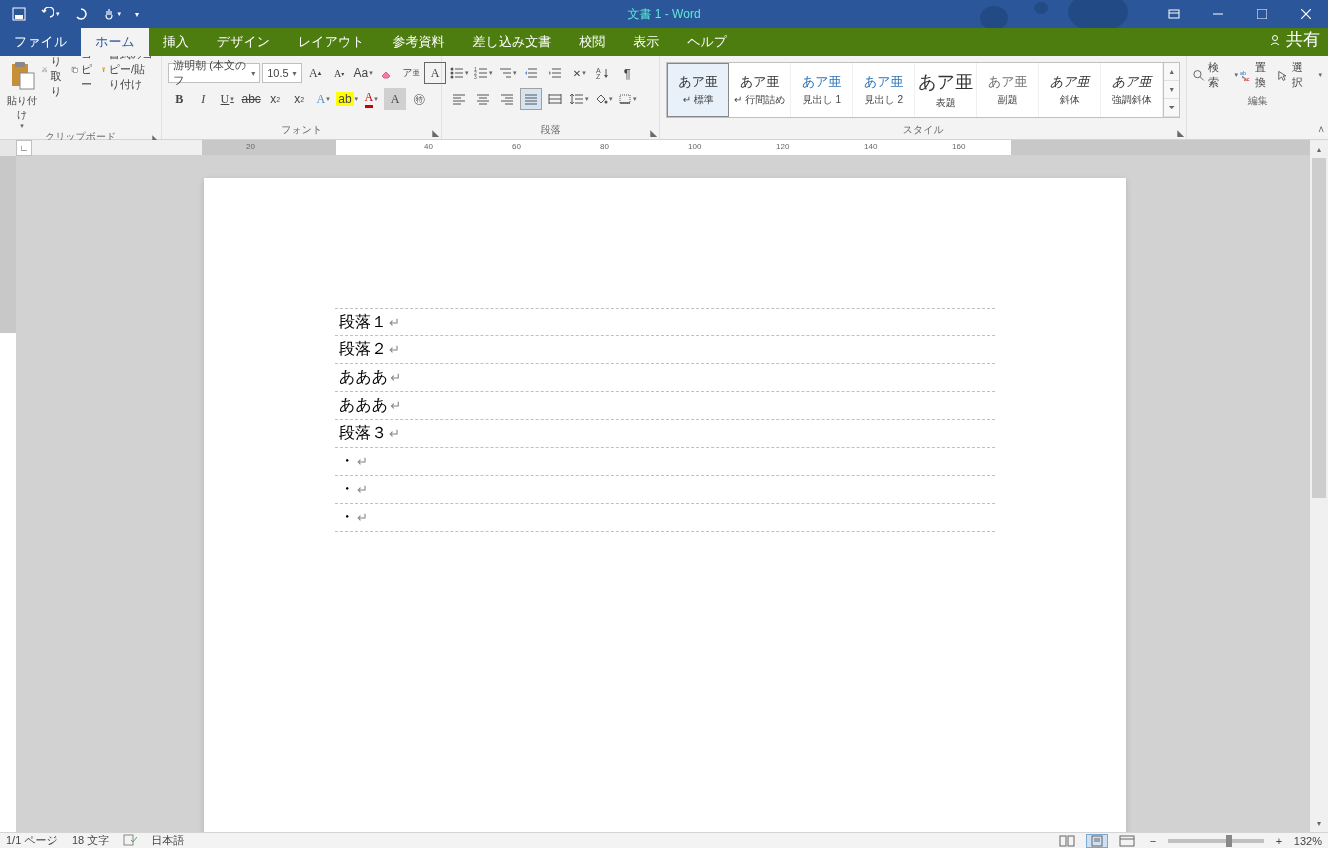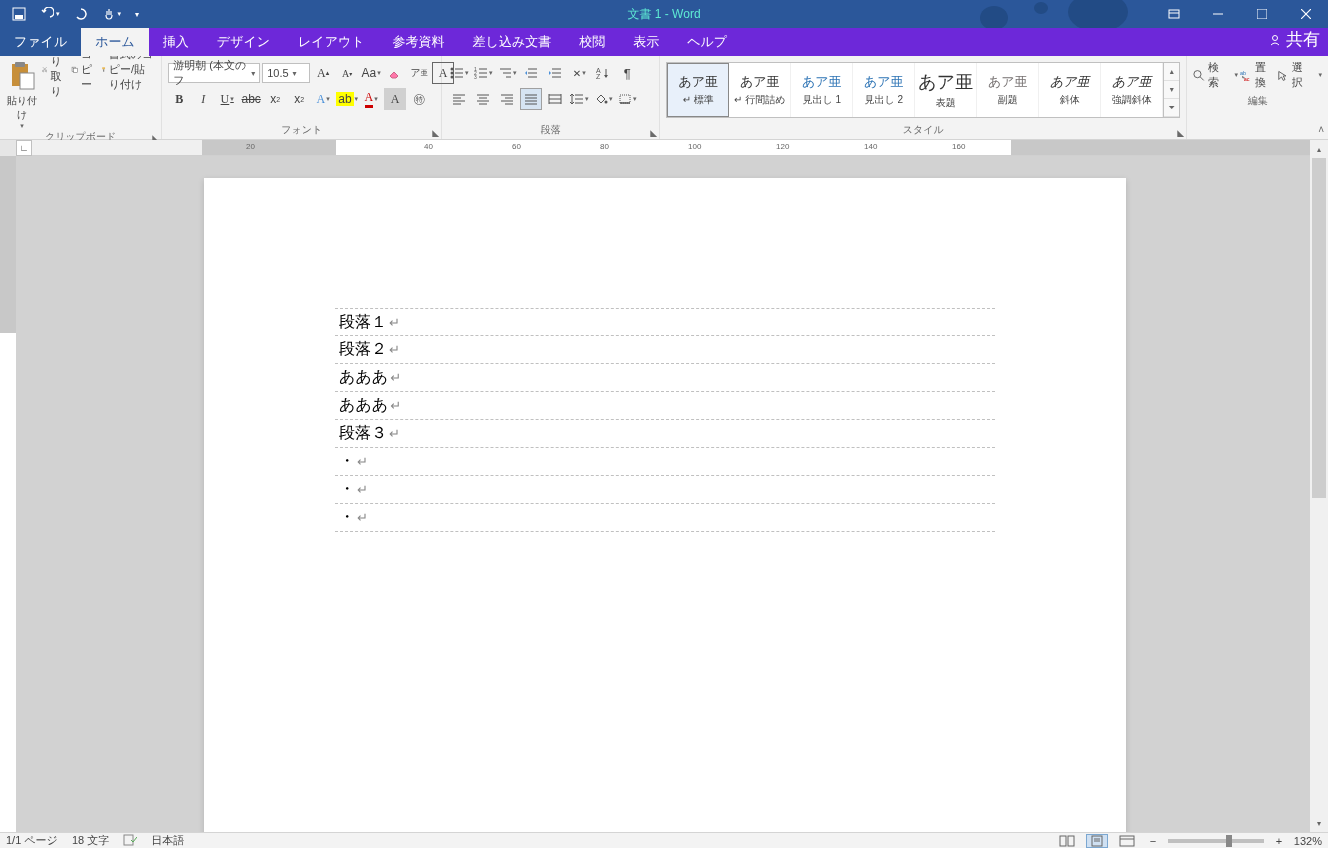--- a/index.html
+++ b/index.html
@@ -8,21 +8,21 @@
 
 .titlebar { background: #2b579a; height: 28px; display: flex; align-items: center; position: relative; }
 .qat { display: flex; align-items: center; padding-left: 12px; gap: 14px; }
 .qat-btn { color: #fff; display: flex; align-items: center; gap: 2px; }
 .qat-btn svg { display: block; }
 .title-center { position: absolute; left: 50%; transform: translateX(-50%); color: #5eead4; font-size: 12px; }
 .win-ctrls { position: absolute; right: 0; display: flex; align-items: center; height: 100%; }
 .win-btn { width: 44px; height: 100%; display: flex; align-items: center; justify-content: center; color: #fff; }
 
 
-.tabs { background: #6d28d9; height: 28px; display: flex; align-items: stretch; }
+.tabs { background: #4d7c0f; height: 28px; display: flex; align-items: stretch; }
 .tab { padding: 0 14px; color: #fff; font-size: 13px; display: flex; align-items: center; }
 .tab.file { background: #2b579a; }
 .tab.active { background: #f3f3f3; color: #2b579a; }
 .tellme { display: flex; align-items: center; color: #fff; font-size: 12px; padding-left: 8px; gap: 6px; }
 .share { position: absolute; right: 8px; display: flex; align-items: center; color: #fff; font-size: 17px; gap: 4px; }
 
 
 .ribbon { background: #f3f3f3; height: 84px; border-bottom: 1px solid #d4d4d4; display: flex; }
 .group { border-right: 1px solid #e1e1e1; height: 100%; display: flex; flex-direction: column; }
 .group-body { flex: 1; display: flex; align-items: flex-start; padding: 4px 6px 0 6px; }
@@ -216,21 +216,21 @@
     </div>
     <div class="group-label"><span>クリップボード</span><span class="dlg">◣</span></div>
   </div>
 
   <div class="group" style="width:280px">
     <div class="group-body" style="flex-direction:column">
       <div class="font-row">
         <div class="combo" style="width:92px">
             <span>游明朝 (本文のフ</span>
           </div>
-        <div class="combo" style="width:48px">
+        <div class="combo" style="width:40px">
             <span>10.5</span>
           </div>
         <span class="ico-btn" style="font-family:serif">A<sup style="font-size:7px">▴</sup></span>
         <span class="ico-btn" style="font-family:serif;font-size:10px">A<sup style="font-size:6px">▾</sup></span>
         <span class="ico-btn dd">Aa</span>
         <span class="ico-btn">
             <svg width="14" height="14" viewBox="0 0 14 14">
               <path d="M2 10 L6 6 L10 10 L8 12 L4 12 Z" fill="#f7a" stroke="#c68"></path>
             </svg>
           </span>

